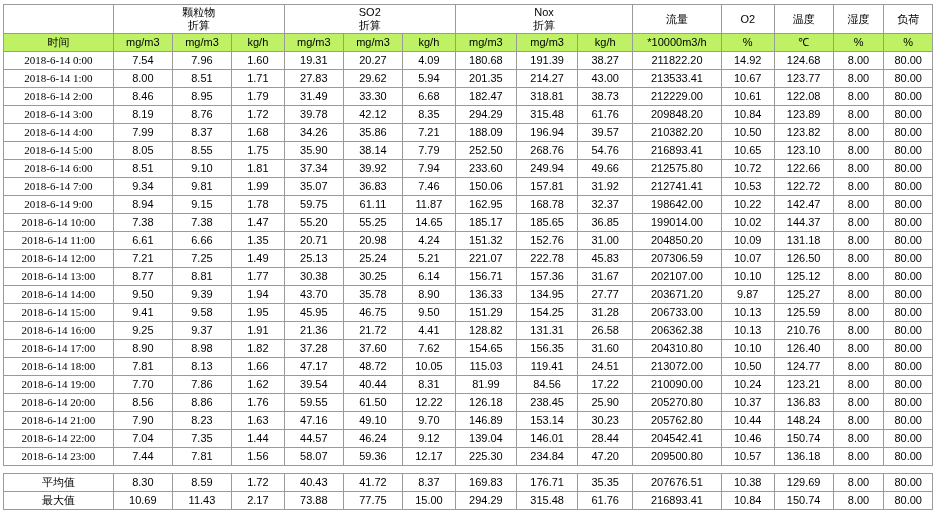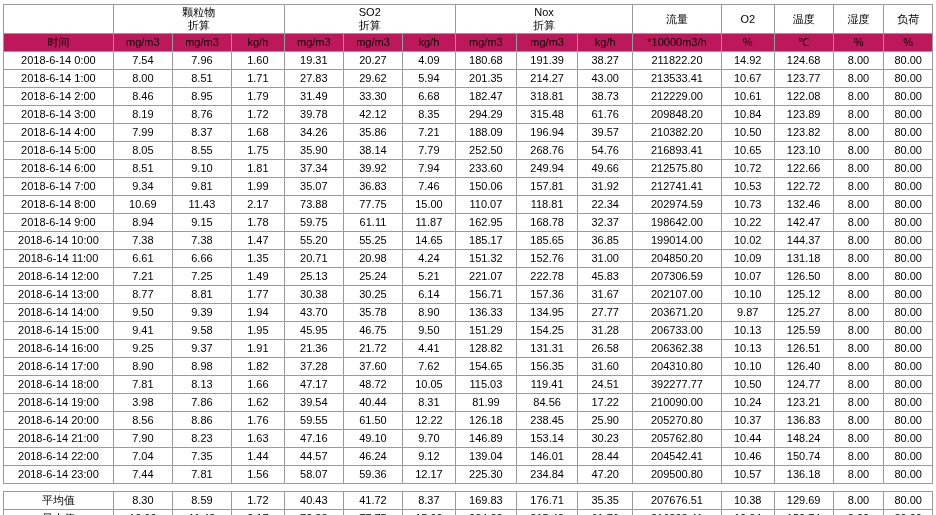--- a/index.html
+++ b/index.html
@@ -35,32 +35,33 @@
     height: 15px;
     line-height: 13px;
     white-space: nowrap;
     overflow: hidden;
   }
   .grp-head {
     font-size: 11px;
     line-height: 14px;
   }
   .hdr-row2 td {
-    background: #be185d;
+    background: #bef264;
   }
   .hdr-time {
     background: #d9efd9;
   }
   td.num {
     text-align: right;
     padding-right: 6px;
   }
   td.time {
     text-align: right;
     padding-right: 6px;
+    font-family: Liberation Serif, serif;
   }
   tr.spacer td {
     border: none;
     height: 7px;
     padding: 0;
   }
   td.noborder {
     border: none;
   }
   .stat-lbl {
@@ -260,37 +261,20 @@
           <td class="num">150.06</td>
           <td class="num">157.81</td>
           <td class="num">31.92</td>
           <td class="num">212741.41</td>
           <td class="num">10.53</td>
           <td class="num">122.72</td>
           <td class="num">8.00</td>
           <td class="num">80.00</td>
         </tr>
         <tr>
-          <td class="time">2018-6-14 8:00</td>
-          <td class="num">10.69</td>
-          <td class="num">11.43</td>
-          <td class="num">2.17</td>
-          <td class="num">73.88</td>
-          <td class="num">77.75</td>
-          <td class="num">15.00</td>
-          <td class="num">110.07</td>
-          <td class="num">118.81</td>
-          <td class="num">22.34</td>
-          <td class="num">202974.59</td>
-          <td class="num">10.73</td>
-          <td class="num">132.46</td>
-          <td class="num">8.00</td>
-          <td class="num">80.00</td>
-        </tr>
-        <tr>
           <td class="time">2018-6-14 9:00</td>
           <td class="num">8.94</td>
           <td class="num">9.15</td>
           <td class="num">1.78</td>
           <td class="num">59.75</td>
           <td class="num">61.11</td>
           <td class="num">11.87</td>
           <td class="num">162.95</td>
           <td class="num">168.78</td>
           <td class="num">32.37</td>
@@ -408,21 +392,21 @@
           <td class="num">9.37</td>
           <td class="num">1.91</td>
           <td class="num">21.36</td>
           <td class="num">21.72</td>
           <td class="num">4.41</td>
           <td class="num">128.82</td>
           <td class="num">131.31</td>
           <td class="num">26.58</td>
           <td class="num">206362.38</td>
           <td class="num">10.13</td>
-          <td class="num">126.51</td>
+          <td class="num">210.76</td>
           <td class="num">8.00</td>
           <td class="num">80.00</td>
         </tr>
         <tr>
           <td class="time">2018-6-14 17:00</td>
           <td class="num">8.90</td>
           <td class="num">8.98</td>
           <td class="num">1.82</td>
           <td class="num">37.28</td>
           <td class="num">37.60</td>
@@ -440,29 +424,29 @@
           <td class="time">2018-6-14 18:00</td>
           <td class="num">7.81</td>
           <td class="num">8.13</td>
           <td class="num">1.66</td>
           <td class="num">47.17</td>
           <td class="num">48.72</td>
           <td class="num">10.05</td>
           <td class="num">115.03</td>
           <td class="num">119.41</td>
           <td class="num">24.51</td>
-          <td class="num">392277.77</td>
+          <td class="num">213072.00</td>
           <td class="num">10.50</td>
           <td class="num">124.77</td>
           <td class="num">8.00</td>
           <td class="num">80.00</td>
         </tr>
         <tr>
           <td class="time">2018-6-14 19:00</td>
-          <td class="num">3.98</td>
+          <td class="num">7.70</td>
           <td class="num">7.86</td>
           <td class="num">1.62</td>
           <td class="num">39.54</td>
           <td class="num">40.44</td>
           <td class="num">8.31</td>
           <td class="num">81.99</td>
           <td class="num">84.56</td>
           <td class="num">17.22</td>
           <td class="num">210090.00</td>
           <td class="num">10.24</td>

